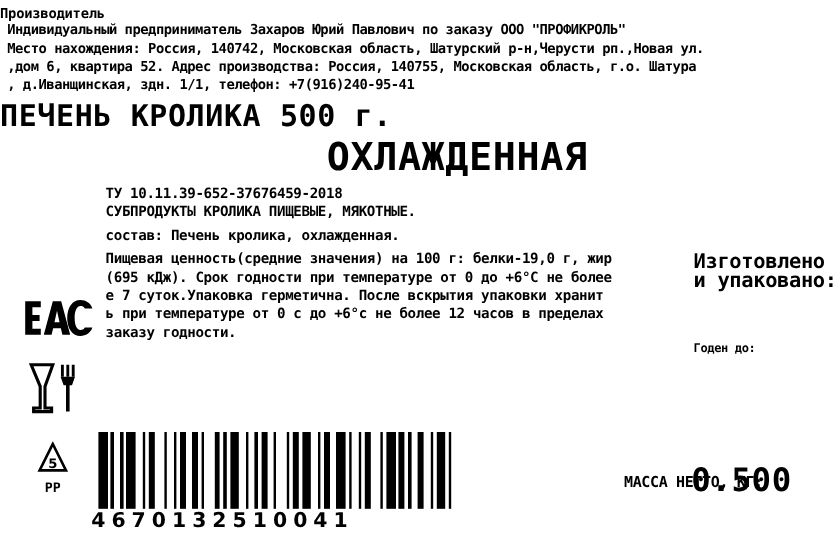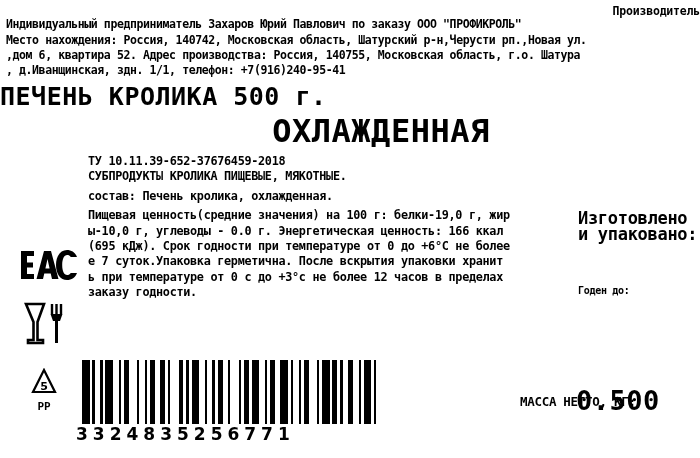--- a/index.html
+++ b/index.html
@@ -19,21 +19,21 @@
     position: absolute;
     left: 0; top: 0;
     width: 700px;
     height: 458px;
   }
   .hdr-producer {
     position: absolute;
     top: 4px;
     left: 0;
     width: 700px;
-    text-align: right;
+    text-align: left;
     font-size: 11.5px;
     font-weight: bold;
     letter-spacing: -0.2px;
   }
   .hdr-line {
     position: absolute;
     left: 6px;
     width: 690px;
     font-size: 11.5px;
     font-weight: bold;
@@ -207,24 +207,23 @@
   <div class="hdr-line l4">, д.Иванщинская, здн. 1/1, телефон: +7(916)240-95-41</div>
 
   <div class="title-main">ПЕЧЕНЬ КРОЛИКА 500 г.</div>
   <div class="title-sub">ОХЛАЖДЕННАЯ</div>
 
   <div class="body-block">
     <div class="body-line">ТУ 10.11.39-652-37676459-2018</div>
     <div class="body-line">СУБПРОДУКТЫ КРОЛИКА ПИЩЕВЫЕ, МЯКОТНЫЕ.</div>
     <div class="body-line gap">состав: Печень кролика, охлажденная.</div>
     <div class="body-line gap">Пищевая ценность(средние значения) на 100 г: белки-19,0 г, жир</div>
-    <div class="body-line">ы-10,0  г, углеводы - 0.0 г. Энергетическая ценность: 166 ккал</div>
     <div class="body-line">(695 кДж).  Срок годности при температуре от  0 до +6°С не более</div>
     <div class="body-line">е 7 суток.Упаковка герметична. После вскрытия упаковки хранит</div>
-    <div class="body-line">ь при температуре от 0 с до +3°с не более 12 часов в пределах</div>
+    <div class="body-line">ь при температуре от 0 с до +6°с не более 12 часов в пределах</div>
     <div class="body-line">заказу годности.</div>
   </div>
 
   <div class="right-col">
     <div>Изготовлено</div>
     <div>и упаковано:</div>
   </div>
   <div class="right-goden">Годен до:</div>
   <div class="right-netto">МАССА НЕТТО, КГ:</div>
   <div class="right-weight">0.500</div>
@@ -287,15 +286,15 @@
         <i style="left: 234.783px; width: 2.3087px;"></i>
         <i style="left: 240px; width: 7.52609px;"></i>
         <i style="left: 250.435px; width: 4.91739px;"></i>
         <i style="left: 258.261px; width: 2.3087px;"></i>
         <i style="left: 266.087px; width: 4.91739px;"></i>
         <i style="left: 276.522px; width: 2.3087px;"></i>
         <i style="left: 281.739px; width: 7.52609px;"></i>
         <i style="left: 292.174px; width: 2.3087px;"></i>
       </div>
   </div>
-  <div class="barcode-digits">3324835256771</div>
+  <div class="barcode-digits">4670132510041</div>
 
 </div>
 
 </body></html>

